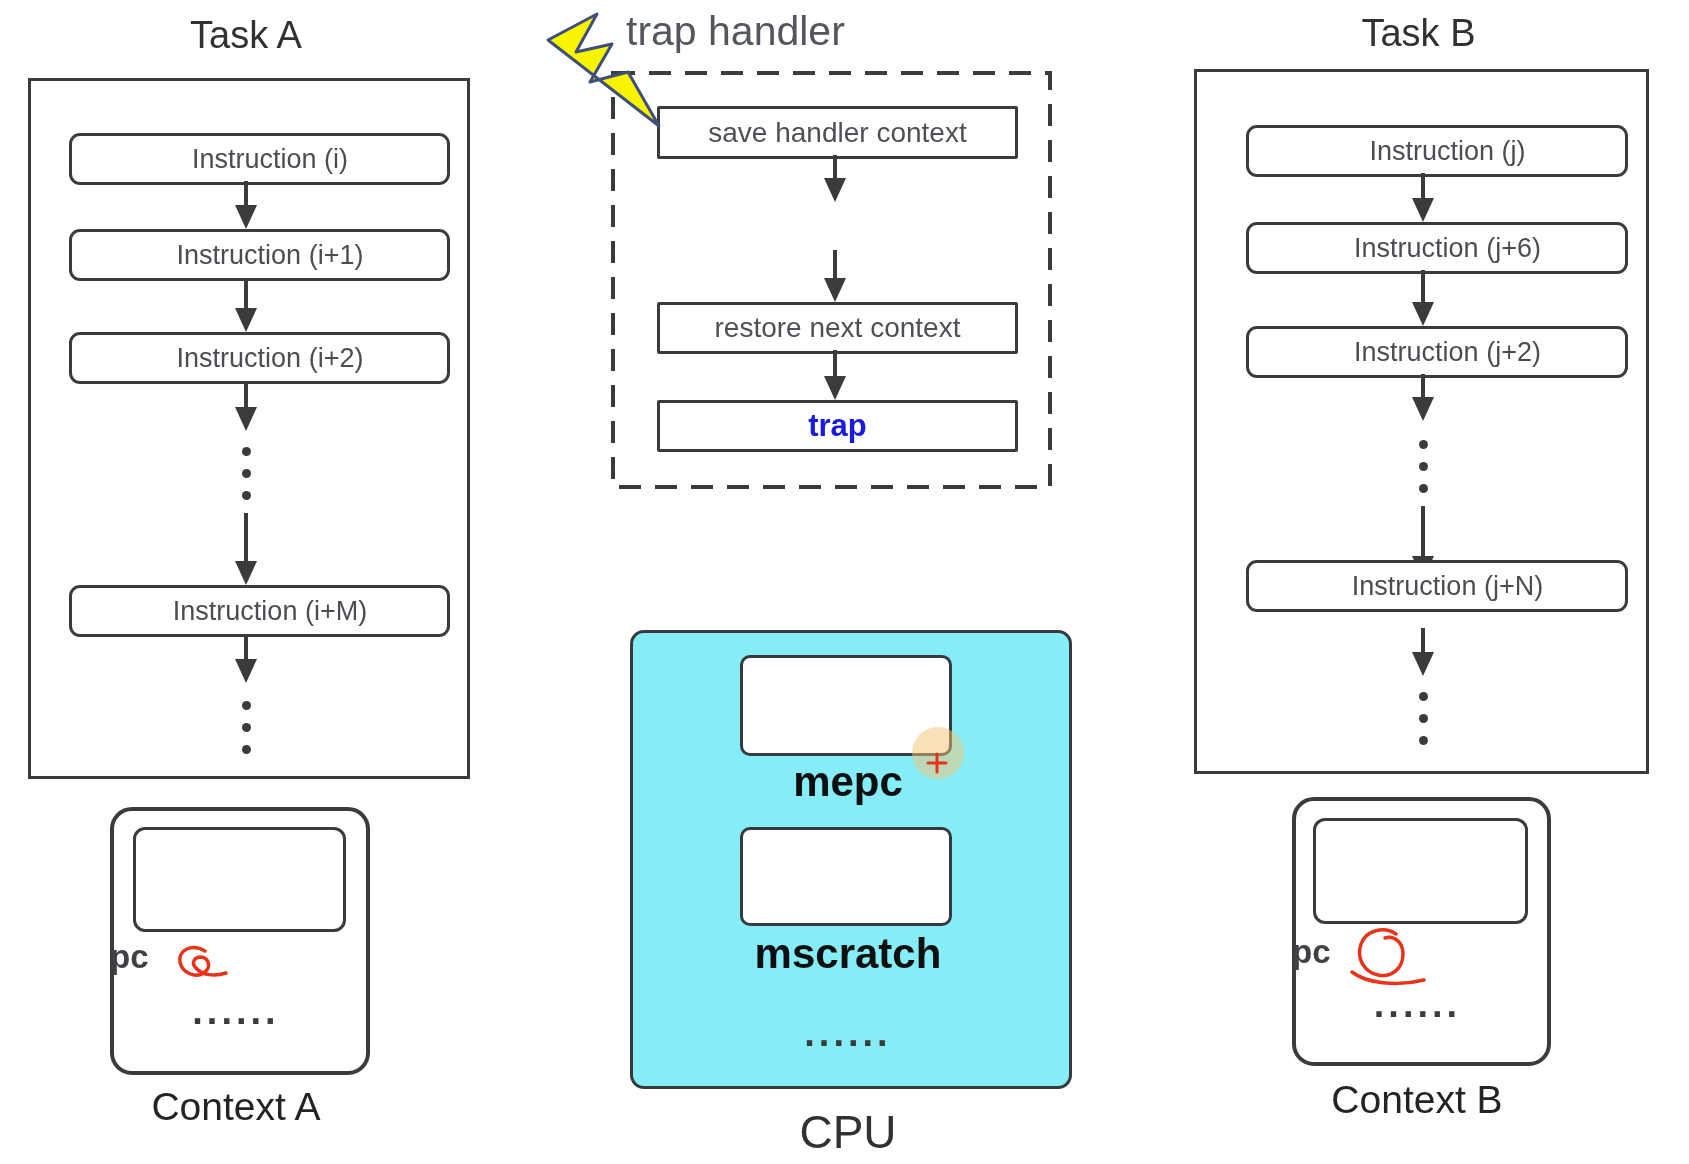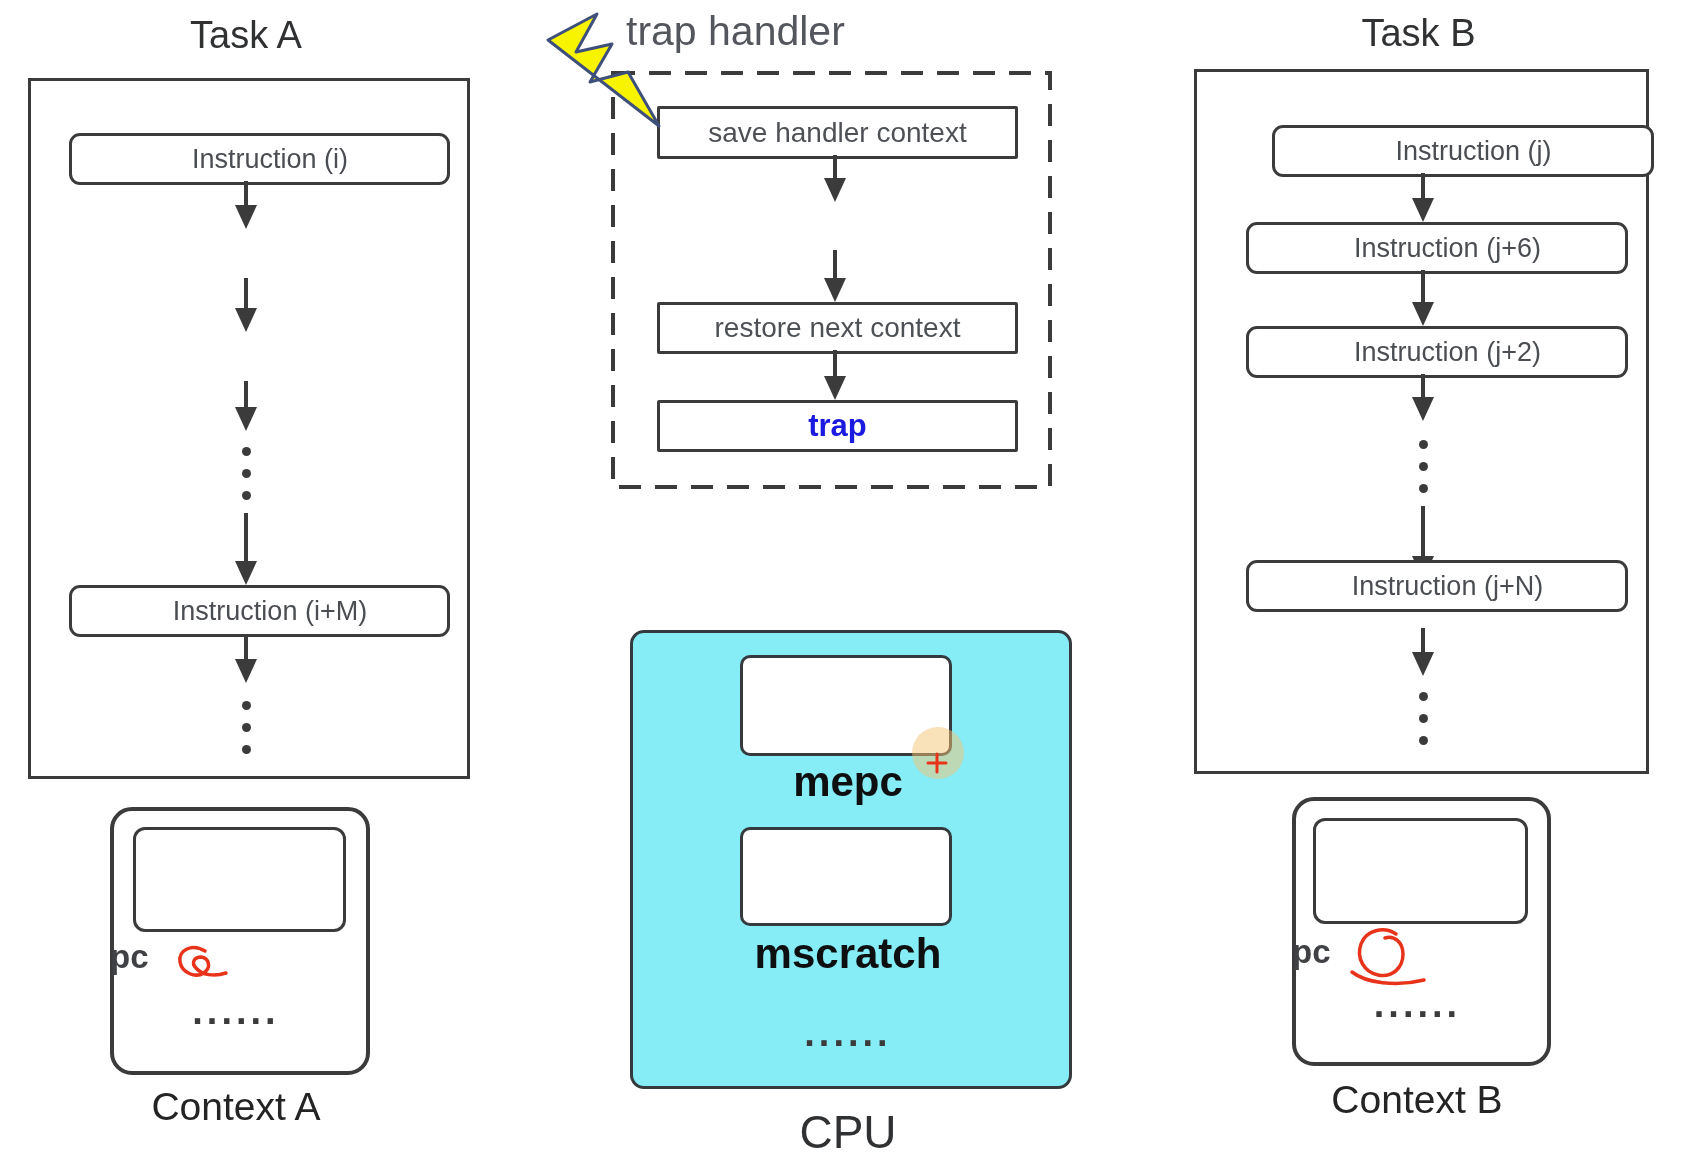--- a/index.html
+++ b/index.html
@@ -62,21 +62,27 @@
 
 <div id="canvas">
 
   <div class="title" style="left:28px;top:14px;width:436px;">Task A</div>
   <div class="outer-box" style="left:28px;top:78px;width:436px;height:695px;"></div>
 
   <div class="ibox" style="left:69px;top:133px;width:354px;height:46px;">
     <span>Instruction (i)</span>
   </div>
   <div class="arrow" style="left:233px;top:181px;height:48px;"></div>
+  <div class="ibox" style="left:69px;top:229px;width:354px;height:46px;">
+    <span>Instruction (i+1)</span>
+  </div>
   <div class="arrow" style="left:233px;top:278px;height:54px;"></div>
+  <div class="ibox" style="left:69px;top:332px;width:354px;height:46px;">
+    <span>Instruction (i+2)</span>
+  </div>
   <div class="arrow" style="left:233px;top:381px;height:50px;"></div>
   <div class="vdots" style="left:242px;top:447px;">
       <i></i>
       <i></i>
       <i></i>
     </div>
   <div class="arrow" style="left:233px;top:513px;height:72px;"></div>
   <div class="ibox" style="left:69px;top:585px;width:354px;height:46px;">
     <span>Instruction (i+M)</span>
   </div>
@@ -112,21 +118,21 @@
   <div class="reg-box" style="left:740px;top:655px;width:206px;height:95px;"></div>
   <div class="reg-label" style="left:630px;top:758px;width:436px;">mepc</div>
   <div class="reg-box" style="left:740px;top:827px;width:206px;height:93px;"></div>
   <div class="reg-label" style="left:630px;top:930px;width:436px;">mscratch</div>
   <div class="hdots" style="left:630px;top:1014px;width:436px;">......</div>
   <div class="cpu-label" style="left:630px;top:1105px;width:436px;">CPU</div>
 
   <div class="title" style="left:1194px;top:12px;width:449px;">Task B</div>
   <div class="outer-box" style="left:1194px;top:69px;width:449px;height:699px;"></div>
 
-  <div class="ibox" style="left:1246px;top:125px;width:355px;height:46px;margin-left:26px;">
+  <div class="ibox" style="left:1246px;top:125px;width:355px;height:46px;">
     <span>Instruction (j)</span>
   </div>
   <div class="arrow" style="left:1410px;top:173px;height:49px;"></div>
   <div class="ibox" style="left:1246px;top:222px;width:355px;height:46px;">
     <span>Instruction (j+6)</span>
   </div>
   <div class="arrow" style="left:1410px;top:270px;height:56px;"></div>
   <div class="ibox" style="left:1246px;top:326px;width:355px;height:46px;">
     <span>Instruction (j+2)</span>
   </div>

